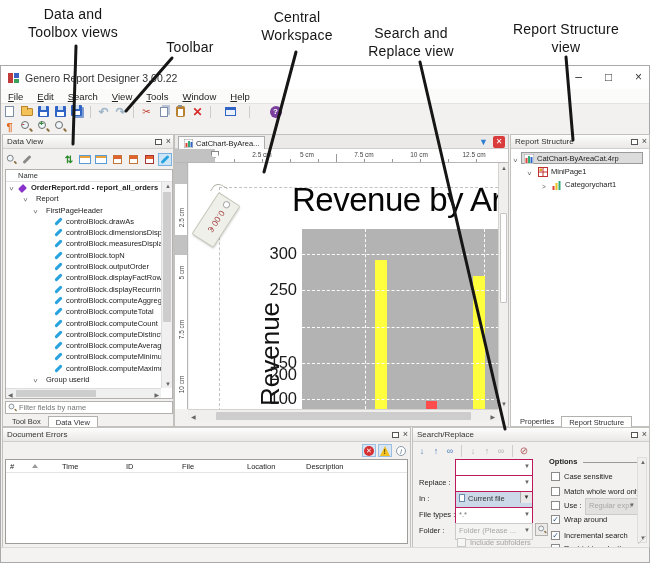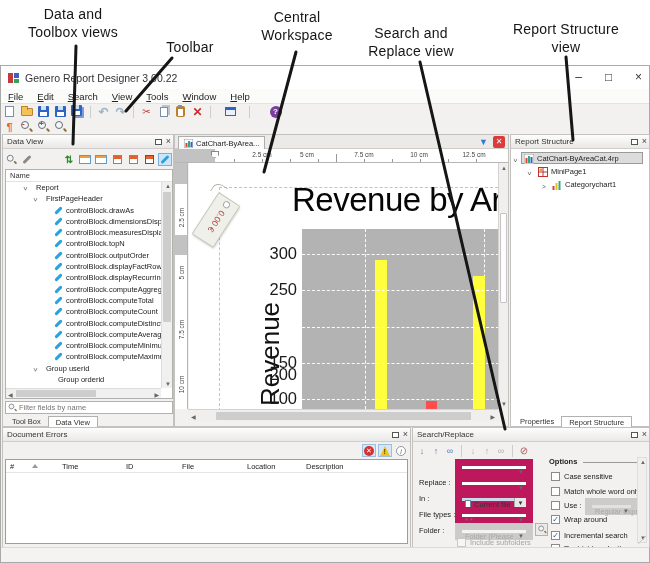--- a/index.html
+++ b/index.html
@@ -63,21 +63,21 @@
   .dv-toolbar { position:absolute; left:0; top:15px; width:100%; height:18px; display:flex; align-items:center; }
   .dv-sp { flex:1; }
   .mini { display:inline-flex; width:14px; height:13px; margin:0 1px; align-items:center; justify-content:center; position:relative; }
   .ic-tbl { width:12px; height:9px; border:1px solid #5b9bd5; background:#fff; position:relative; }
   .ic-tbl::before { content:""; position:absolute; left:0; top:0; width:100%; height:2.5px; background:#e8a33d; }
   .ic-hdr { width:9px; height:9px; border:1px solid #c4763a; background:#fff; position:relative; }
   .ic-hdr::before { content:""; position:absolute; left:0; top:0; width:100%; height:3px; background:#e2622d; }
   .ic-pencil-sm { width:10px; height:3px; background:#29a3e0; border-radius:1.5px; transform:rotate(-45deg); }
   .mini.active { background:#cde6f7; border:1px solid #7ab0e0; }
   .dv-box { position:absolute; left:2px; top:34px; width:168px; height:230px; background:#fff; border:1px solid #b3b1ae; overflow:hidden; }
-  .dv-colhead { height:12px; border-bottom:1px solid #e2e2e2; font-size:7.5px; color:#333; padding:1px 0 0 4px; }
+  .dv-colhead { height:12px; border-bottom:1px solid #e2e2e2; font-size:7.5px; color:#333; padding:1px 0 0 12px; }
   .dv-row { position:relative; height:11.3px; line-height:11.3px; font-size:7.5px; color:#222; white-space:nowrap; }
   .dv-row .lbl { position:absolute; top:0; }
   .chev { position:absolute; top:1px; font-size:6.5px; color:#555; display:inline-block; }
   .chev.open { transform:rotate(90deg); }
   .ic-tag { position:absolute; top:2.5px; width:7px; height:7px; background:#8a33cc; border-radius:1px; transform:rotate(45deg) scale(.8,1); }
   .ic-pen { position:absolute; top:4px; width:9px; height:3px; background:#29a3e0; border-radius:1.5px; transform:rotate(-45deg); }
   .bold { font-weight:bold; }
   .vsb { position:absolute; right:0; top:12px; bottom:10px; width:11px; background:#f0f0f0; border-left:1px solid #ddd; }
   .hsb { position:absolute; left:0; bottom:0; right:11px; height:10px; background:#f0f0f0; border-top:1px solid #ddd; }
   .sb-thumb { position:absolute; background:#cdcdcd; border-radius:1px; }
@@ -133,21 +133,21 @@
   .de-table { position:absolute; left:2px; top:31px; right:2px; bottom:3px; background:#fff; border:1px solid #9f9d9a; }
   .de-hrow { position:relative; height:13px; border-bottom:1px solid #e4e4e4; }
   .de-col { position:absolute; top:2px; font-size:7.5px; color:#222; }
   .sort-up { position:absolute; left:26px; top:4px; width:0; height:0; border-left:3px solid transparent; border-right:3px solid transparent; border-bottom:4px solid #9a9a9a; }
 
   
   .sr-tools { position:absolute; left:2px; top:15px; height:15px; display:flex; align-items:center; }
   .sr-i { display:inline-flex; width:12px; height:12px; align-items:center; justify-content:center; font-size:9px; margin:0 1px; }
   .blue { color:#4a7ebb; } .gray { color:#b0b0b0; } .stopc { color:#b06060; font-size:10px; }
   .sr-lab { position:absolute; left:6px; font-size:7.5px; color:#222; }
-  .combo { position:absolute; left:42px; width:78px; height:17px; background:#fff; border:7px solid #be185d; }
+  .combo { position:absolute; left:42px; width:78px; height:17px; background:#fff; border:1px solid #be185d; }
   .combo .dd { position:absolute; right:2px; top:3px; font-size:6px; color:#666; }
   .combo .val { position:absolute; left:3px; top:2px; font-size:7.5px; color:#333; white-space:nowrap; overflow:hidden; max-width:64px; }
   .combo.filled { background:#ccd9e8; }
   .combo.filled .ddbtn { position:absolute; right:0; top:0; width:12px; height:11px; background:#e8e8e8; border-left:1px solid #abaaa8; font-size:6px; text-align:center; line-height:11px; color:#333; }
   .combo.disabled { background:#f4f4f2; border-color:#cccbc9; }
   .combo.disabled .val { color:#a9a8a6; }
   .ic-file-sm { position:absolute; left:3px; top:2px; width:6px; height:8px; background:#fff; border:1px solid #6688aa; }
   .browse-btn { position:absolute; left:122px; width:13px; height:13px; background:#eceae8; border:1px solid #b3b1ae; display:flex; align-items:center; justify-content:center; }
   .browse-btn .mag { transform:scale(.7); }
   .cb { position:absolute; width:9px; height:9px; background:#fff; border:1px solid #8a8a8a; font-size:8px; line-height:8px; text-align:center; color:#2d5a8a; }
@@ -282,20 +282,25 @@
           </span>
         <span class="mini active">
             <span class="ic-pencil-sm"></span>
           </span>
       </div>
 
       <div class="dv-box">
         <div class="dv-colhead">Name</div>
 
         <div class="dv-row">
+          <span class="chev open" style="left:3px;">&gt;</span>
+          <span class="ic-tag" style="left:13px;"></span>
+          <span class="lbl bold" style="left:25px;">OrderReport.rdd - report_all_orders</span>
+        </div>
+        <div class="dv-row">
           <span class="chev open" style="left:17px;">&gt;</span>
           <span class="lbl" style="left:30px;">Report</span>
         </div>
         <div class="dv-row">
           <span class="chev open" style="left:27px;">&gt;</span>
           <span class="lbl" style="left:40px;">FirstPageHeader</span>
         </div>
         <div class="dv-row">
             <span class="ic-pen" style="left:48px;"></span>
             <span class="lbl" style="left:60px;">controlBlock.drawAs</span>

